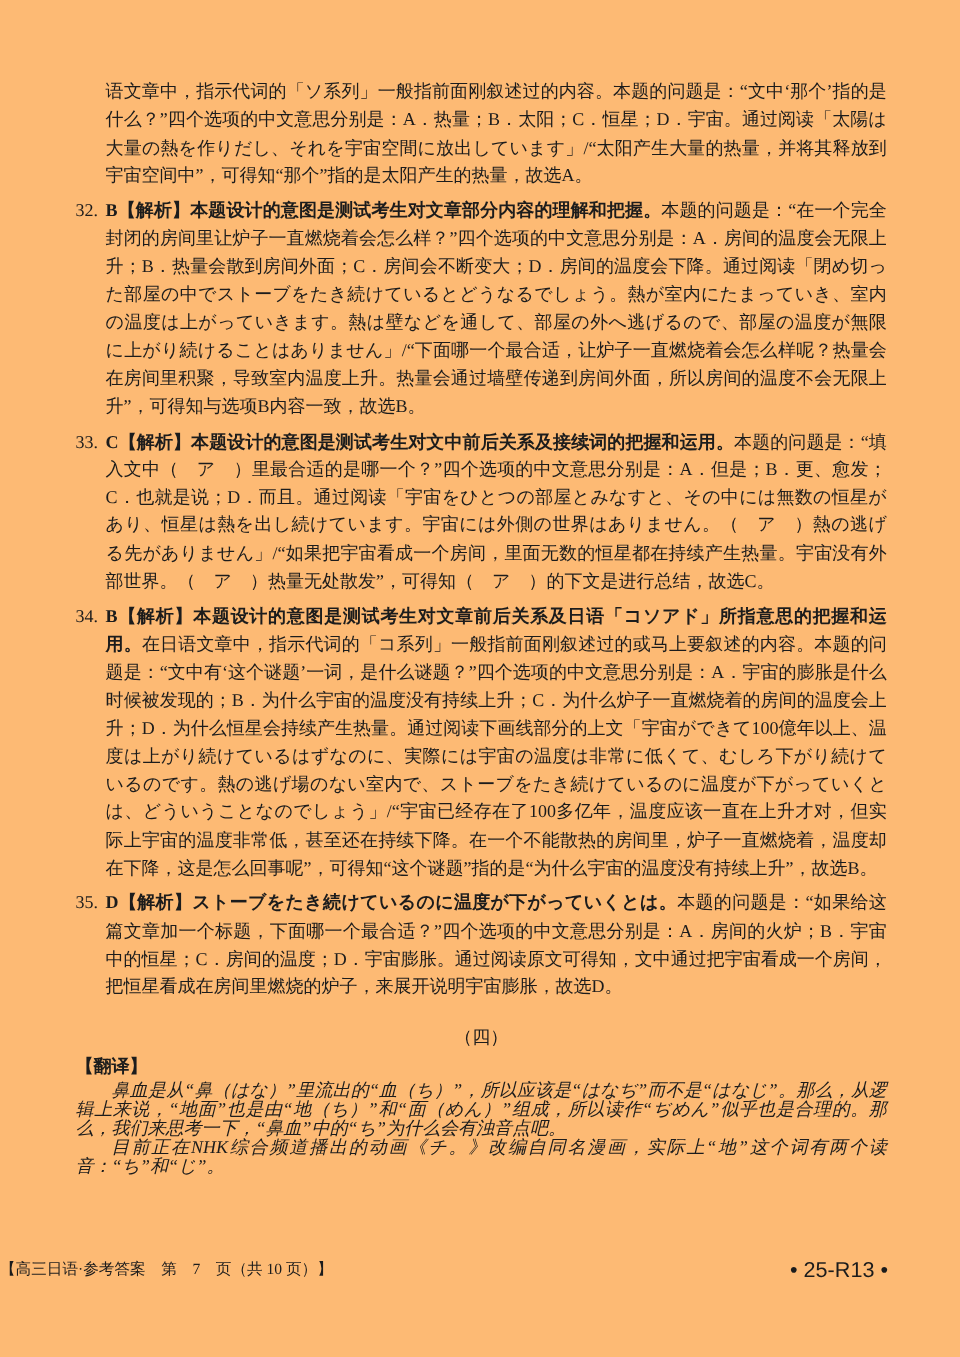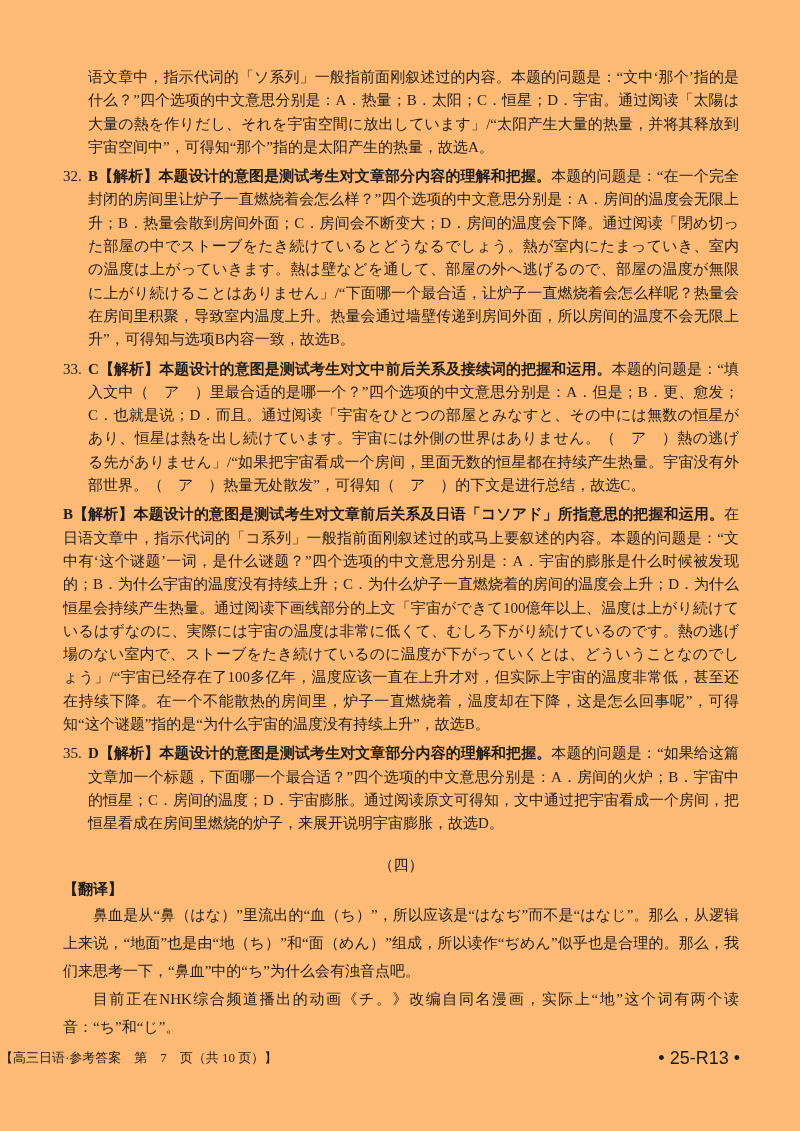--- a/index.html
+++ b/index.html
@@ -40,21 +40,22 @@
     margin-top: 18px;
     text-align: center;
   }
   .trans-heading {
     font-weight: bold;
     margin-top: 1px;
   }
   .trans-para {
     margin: 0;
     text-indent: 2em;
-    line-height: 28px;
+    line-height: 16px;
+    font-style: italic;
   }
   .footer {
     position: absolute;
     left: 0; top: 1049px;
     width: 800px;
     font-size: 13px;
     line-height: 18px;
     color: #1c1c1c;
   }
   .footer-center { display: block; text-align: left; }
@@ -77,26 +78,27 @@
       <span class="num">32.</span>
       <span class="body"><b class="lead">B【解析】本题设计的意图是测试考生对文章部分内容的理解和把握。</b><span>本题的问题是：“在一个完全封闭的房间里让炉子一直燃烧着会怎么样？”四个选项的中文意思分别是：A．房间的温度会无限上升；B．热量会散到房间外面；C．房间会不断变大；D．房间的温度会下降。通过阅读「閉め切った部屋の中でストーブをたき続けているとどうなるでしょう。熱が室内にたまっていき、室内の温度は上がっていきます。熱は壁などを通して、部屋の外へ逃げるので、部屋の温度が無限に上がり続けることはありません」/“下面哪一个最合适，让炉子一直燃烧着会怎么样呢？热量会在房间里积聚，导致室内温度上升。热量会通过墙壁传递到房间外面，所以房间的温度不会无限上升”，可得知与选项B内容一致，故选B。</span></span>
     </div>
 
     <div class="item">
       <span class="num">33.</span>
       <span class="body"><b class="lead">C【解析】本题设计的意图是测试考生对文中前后关系及接续词的把握和运用。</b><span>本题的问题是：“填入文中（　ア　）里最合适的是哪一个？”四个选项的中文意思分别是：A．但是；B．更、愈发；C．也就是说；D．而且。通过阅读「宇宙をひとつの部屋とみなすと、その中には無数の恒星があり、恒星は熱を出し続けています。宇宙には外側の世界はありません。（　ア　）熱の逃げる先がありません」/“如果把宇宙看成一个房间，里面无数的恒星都在持续产生热量。宇宙没有外部世界。（　ア　）热量无处散发”，可得知（　ア　）的下文是进行总结，故选C。</span></span>
     </div>
 
     <div class="item">
+      <span class="num">34.</span>
       <span class="body"><b class="lead">B【解析】本题设计的意图是测试考生对文章前后关系及日语「コソアド」所指意思的把握和运用。</b><span>在日语文章中，指示代词的「コ系列」一般指前面刚叙述过的或马上要叙述的内容。本题的问题是：“文中有‘这个谜题’一词，是什么谜题？”四个选项的中文意思分别是：A．宇宙的膨胀是什么时候被发现的；B．为什么宇宙的温度没有持续上升；C．为什么炉子一直燃烧着的房间的温度会上升；D．为什么恒星会持续产生热量。通过阅读下画线部分的上文「宇宙ができて100億年以上、温度は上がり続けているはずなのに、実際には宇宙の温度は非常に低くて、むしろ下がり続けているのです。熱の逃げ場のない室内で、ストーブをたき続けているのに温度が下がっていくとは、どういうことなのでしょう」/“宇宙已经存在了100多亿年，温度应该一直在上升才对，但实际上宇宙的温度非常低，甚至还在持续下降。在一个不能散热的房间里，炉子一直燃烧着，温度却在下降，这是怎么回事呢”，可得知“这个谜题”指的是“为什么宇宙的温度没有持续上升”，故选B。</span></span>
     </div>
 
     <div class="item">
       <span class="num">35.</span>
-      <span class="body"><b class="lead">D【解析】本题设计的意图是测试考生对文章部分内容的理解和把握。</b><span>本题的问题是：“如果给这篇文章加一个标题，下面哪一个最合适？”四个选项的中文意思分别是：A．房间的火炉；B．宇宙中的恒星；C．房间的温度；D．宇宙膨胀。通过阅读原文可得知，文中通过把宇宙看成一个房间，把恒星看成在房间里燃烧的炉子，来展开说明宇宙膨胀，故选D。</span></span>
+      <span class="body"><b class="lead">D【解析】ストーブをたき続けているのに温度が下がっていくとは。</b><span>本题的问题是：“如果给这篇文章加一个标题，下面哪一个最合适？”四个选项的中文意思分别是：A．房间的火炉；B．宇宙中的恒星；C．房间的温度；D．宇宙膨胀。通过阅读原文可得知，文中通过把宇宙看成一个房间，把恒星看成在房间里燃烧的炉子，来展开说明宇宙膨胀，故选D。</span></span>
     </div>
 
     <div class="section-heading">（四）</div>
 
     <div class="trans-heading">【翻译】</div>
 
     <p class="trans-para">鼻血是从“鼻（はな）”里流出的“血（ち）”，所以应该是“はなぢ”而不是“はなじ”。那么，从逻辑上来说，“地面”也是由“地（ち）”和“面（めん）”组成，所以读作“ぢめん”似乎也是合理的。那么，我们来思考一下，“鼻血”中的“ち”为什么会有浊音点吧。</p>
     <p class="trans-para">目前正在NHK综合频道播出的动画《チ。》改编自同名漫画，实际上“地”这个词有两个读音：“ち”和“じ”。</p>
 
   </div>

